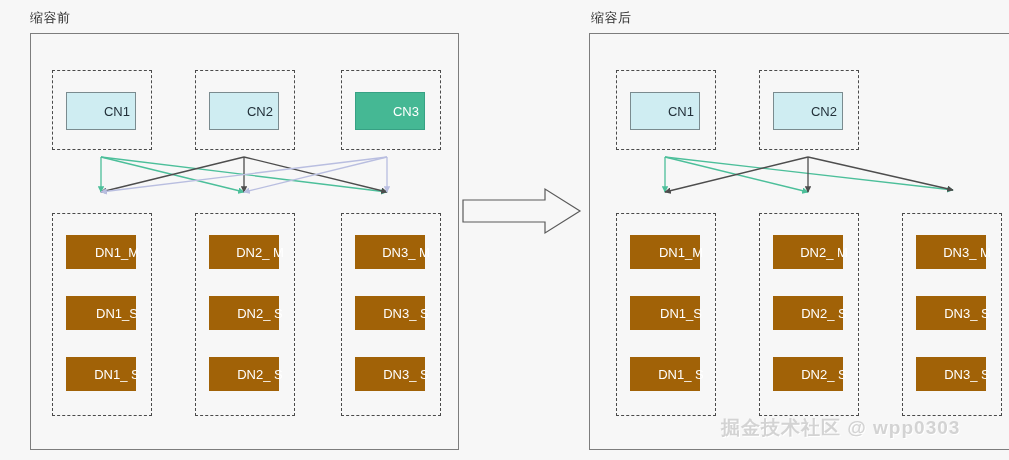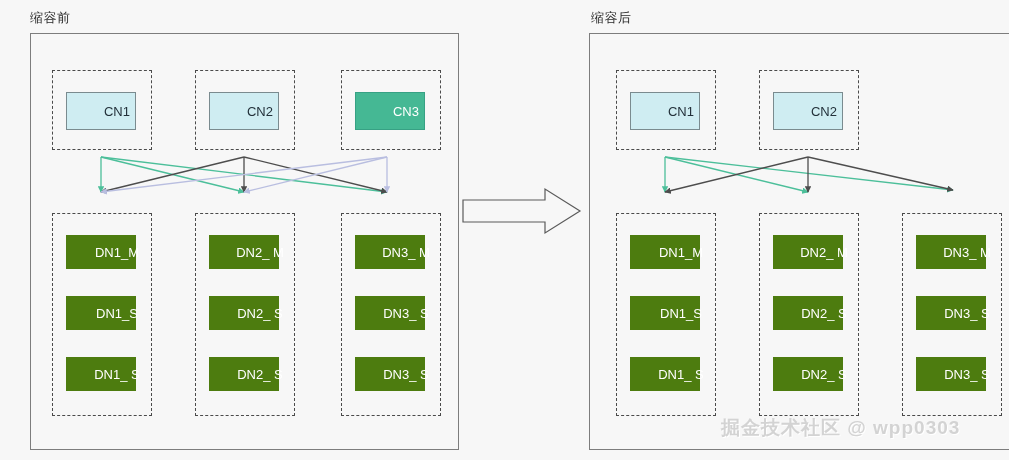--- a/index.html
+++ b/index.html
@@ -70,21 +70,21 @@
     color: #23313a;
   }
   .cn-node.removed {
     background: #45b894;
     border: 1px solid #3aa A84;
     border-color: #37a184;
     color: #ffffff;
   }
   .dn-node {
     width: 70px; height: 34px;
-    background: #4d7c0f;
+    background: #a16207;
     border: none;
     color: #ffffff;
     font-size: 13px;
   }
 
   
   .links {
     position: absolute;
     left: 0; top: 0;
     width: 1009px; height: 460px;

